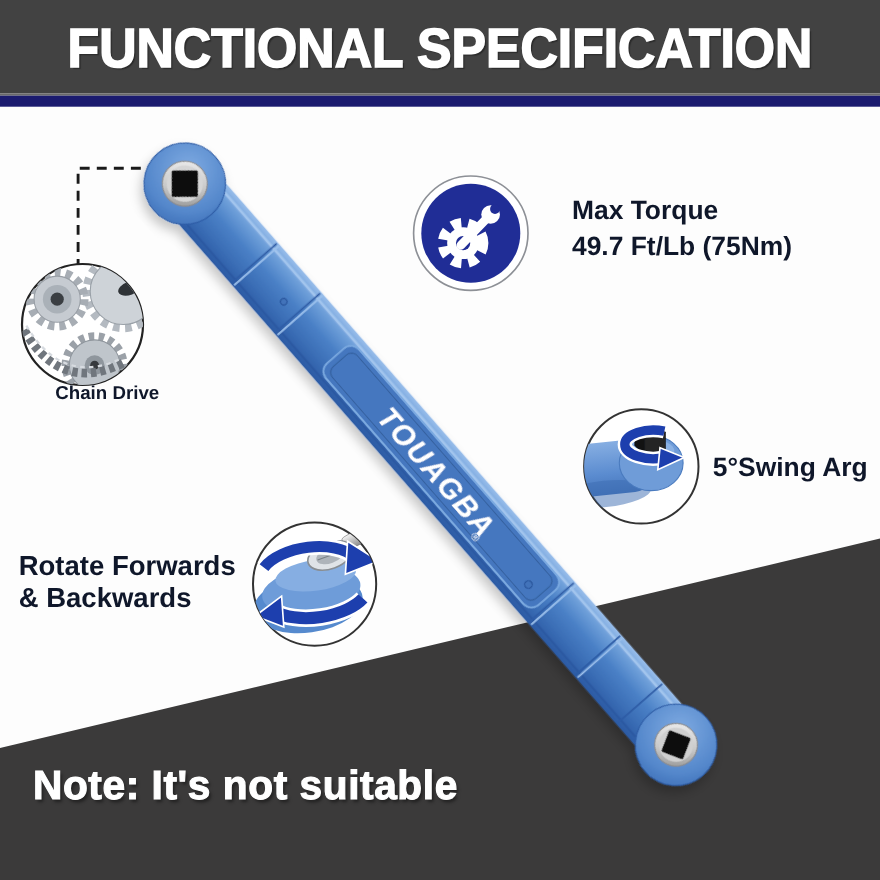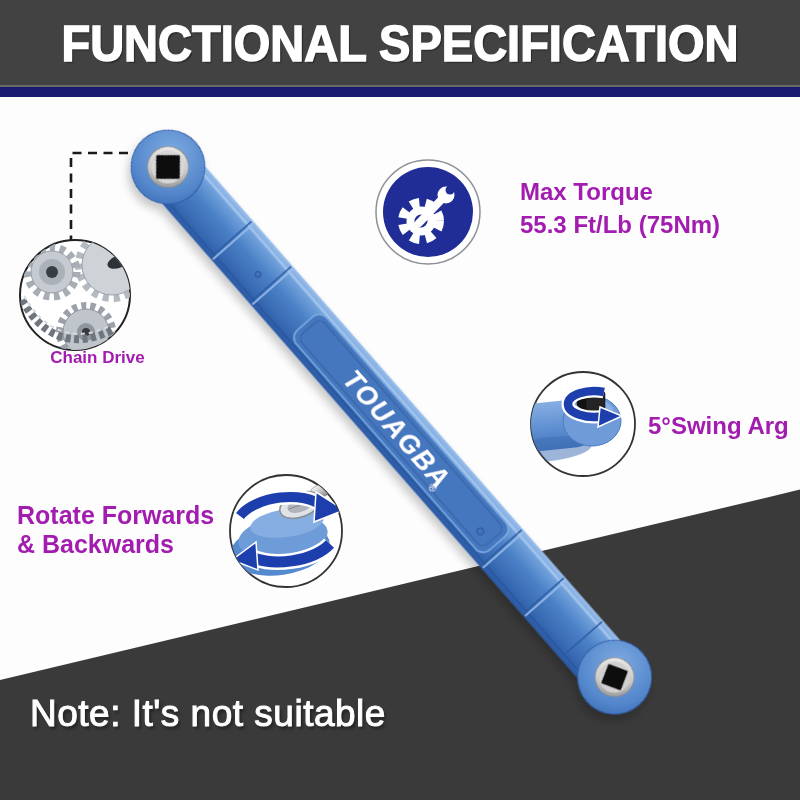--- a/index.html
+++ b/index.html
@@ -18,28 +18,28 @@
   #banner-edge{position:absolute;left:0;top:85px;width:800px;height:2px;background:#6a6a6a;z-index:4;}
   #banner-stripe{position:absolute;left:0;top:87px;width:800px;height:10px;background:#1b1b6f;z-index:4;}
   
   #bottom-wedge{
     position:absolute;left:0;top:0;width:800px;height:800px;background:#3b3a3a;z-index:1;
     clip-path:polygon(0 85%,100% 61.2%,100% 100%,0 100%);
   }
   
   #art{position:absolute;left:0;top:0;width:800px;height:800px;z-index:2;}
   
-  .lbl{position:absolute;z-index:3;color:#a21caf;font-weight:bold;}
+  .lbl{position:absolute;z-index:3;color:#0f172a;font-weight:bold;}
   #max-torque-label{left:520px;top:175px;font-size:24px;line-height:33px;}
   #chain-drive-label{left:10px;top:348px;width:175px;text-align:center;font-size:17px;}
   #swing-label{left:648px;top:412px;font-size:24px;}
   #rotate-label{left:17px;top:501px;width:200px;text-align:left;font-size:25px;line-height:29px;}
   #note-text{
     position:absolute;left:30px;top:690px;z-index:3;color:#ffffff;
-    font-size:37px;font-weight:400;line-height:47px;letter-spacing:.5px;
+    font-size:37px;font-weight:700;line-height:47px;letter-spacing:.5px;
     -webkit-text-stroke:1px #ffffff;text-shadow:2px 3px 3px rgba(0,0,0,.45);
   }
 </style>
 </head>
 <body>
 
 <div id="stage">
 
   <div id="bottom-wedge"></div>
 
@@ -195,21 +195,21 @@
         <polygon points="316,492 344,510 314,522" fill="#1d3fae" stroke="#ffffff" stroke-width="1.5"></polygon>
         <path d="M 330,544 A 48 24 -8 0 1 250,556" fill="none" stroke="#ffffff" stroke-width="16"></path>
         <path d="M 330,544 A 48 24 -8 0 1 250,556" fill="none" stroke="#1d3fae" stroke-width="11"></path>
         <polygon points="256,542 232,560 258,570" fill="#1d3fae" stroke="#ffffff" stroke-width="1.5"></polygon>
       </g>
     </g>
   </svg>
 
   <div class="lbl" id="max-torque-label">
     <div>Max Torque</div>
-    <div>55.3 Ft/Lb (75Nm)</div>
+    <div>49.7 Ft/Lb (75Nm)</div>
   </div>
   <div class="lbl" id="chain-drive-label">Chain Drive</div>
   <div class="lbl" id="swing-label">5°Swing Arg</div>
   <div class="lbl" id="rotate-label">
     <div>Rotate Forwards</div>
     <div>&amp; Backwards</div>
   </div>
 
   <div id="note-text">
     <div>Note: It's not suitable</div>

